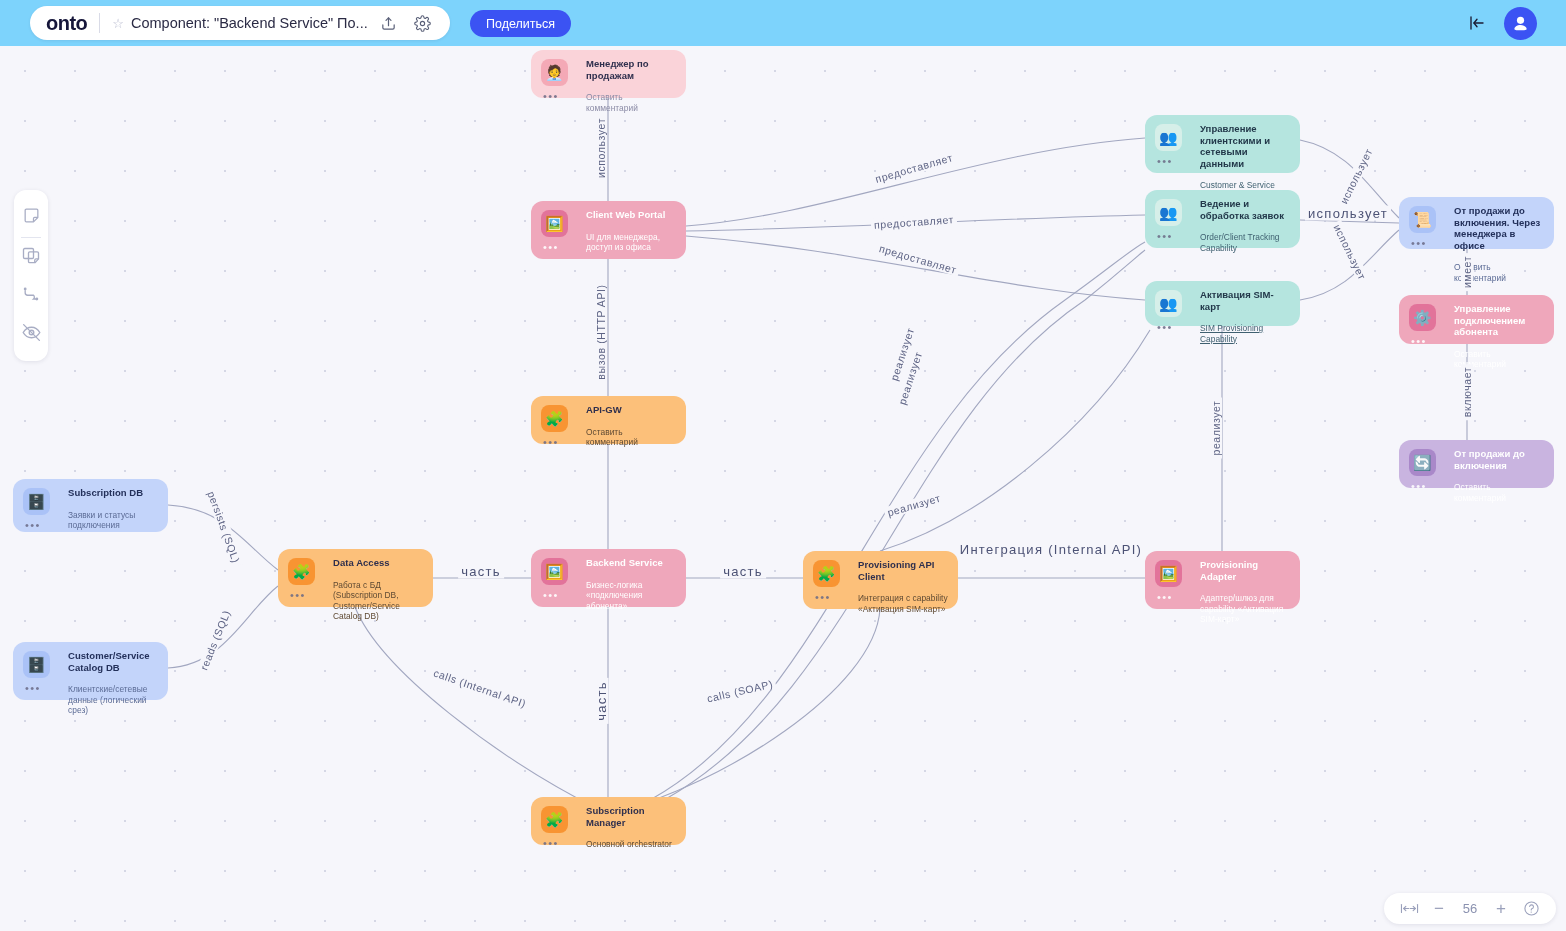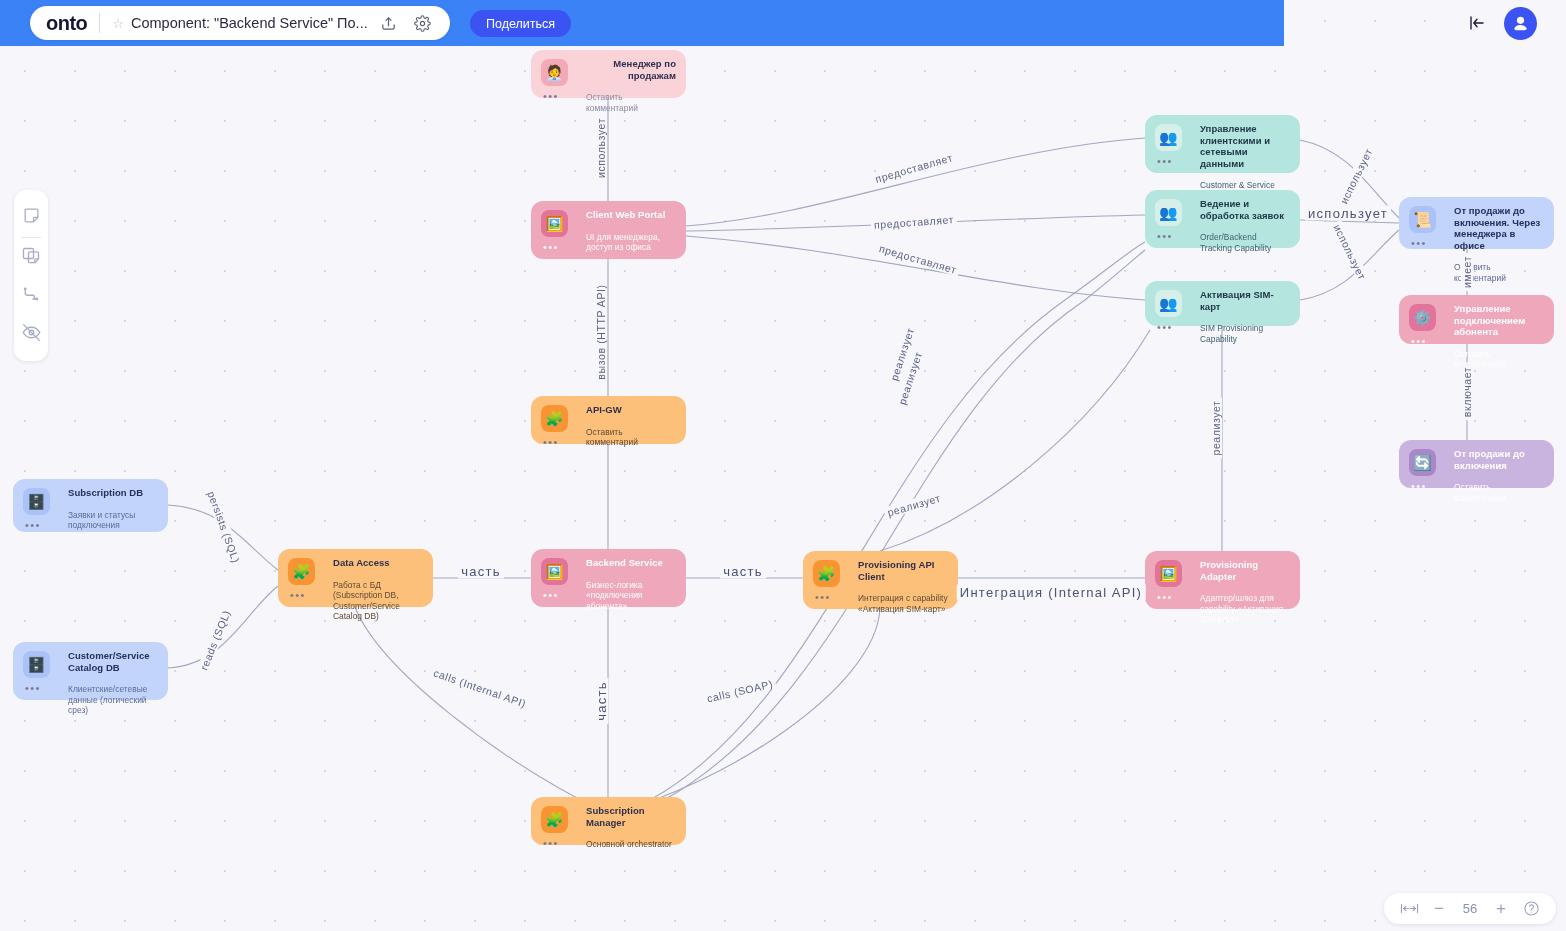--- a/index.html
+++ b/index.html
@@ -14,22 +14,22 @@
     position:absolute; inset:0;
     background-color:#f6f6fb;
     background-image: radial-gradient(#d5d7e5 1.1px, transparent 1.2px);
     background-size: 50px 50px;
     background-position: 0px 46px;
   }
   #edges { position:absolute; left:0; top:0; width:1566px; height:931px; pointer-events:none; }
 
   
   #topbar {
-    position:absolute; left:0; top:0; width:1284px; height:46px;
-    background:#3b82f6; z-index:40;
+    position:absolute; left:0; top:0; width:1566px; height:46px;
+    background:#7dd3fc; z-index:40;
   }
   .pill {
     position:absolute; top:6px; left:30px; height:34px;
     background:#ffffff; border-radius:17px;
     display:flex; align-items:center; padding:0 14px 0 16px;
     box-shadow:0 1px 3px rgba(30,30,70,.09);
   }
   .logo { font-size:20px; font-weight:bold; color:#16163a; letter-spacing:-0.5px; }
   .vdiv { width:1px; height:20px; background:#d9dbe7; margin:0 12px; }
   .star { color:#b9bcd0; font-size:13px; margin-right:7px; }
@@ -151,21 +151,21 @@
       <path d="M1467,249 L1467,295"></path>
 
       <path d="M1467,344 L1467,440"></path>
     </g>
   </svg>
 
   <div id="nodelayer">
       <div class="node" style="left: 531px; top: 50px; width: 155px; height: 48px; background: rgb(250, 211, 217);">
         <div class="icon" style="background: rgb(244, 169, 182);">🧑‍💼</div>
         <div class="dots">•••</div>
-        <div class="ttl" style="color: rgb(47, 47, 77); text-align: right;">Менеджер по продажам</div>
+        <div class="ttl" style="color: rgb(47, 47, 77);">Менеджер по продажам</div>
         <div class="sub" style="color: rgb(139, 139, 166);">Оставить комментарий</div>
       </div>
       <div class="node hi" style="left: 531px; top: 201px; width: 155px; height: 58px; background: rgb(239, 167, 187);">
         <div class="icon" style="background: rgb(226, 115, 154);">🖼️</div>
         <div class="dots">•••</div>
         <div class="ttl">Client Web Portal</div>
         <div class="sub">UI для менеджера, доступ из офиса</div>
       </div>
       <div class="node" style="left: 531px; top: 396px; width: 155px; height: 48px; background: rgb(252, 192, 122);">
         <div class="icon" style="background: rgb(248, 148, 50);">🧩</div>
@@ -218,27 +218,27 @@
       <div class="node" style="left: 1145px; top: 115px; width: 155px; height: 58px; background: rgb(181, 229, 223);">
         <div class="icon" style="background: rgb(214, 239, 233);">👥</div>
         <div class="dots">•••</div>
         <div class="ttl" style="color: rgb(34, 56, 74);">Управление клиентскими и сетевыми данными</div>
         <div class="sub" style="color: rgb(63, 96, 112);">Customer &amp; Service Management Capability</div>
       </div>
       <div class="node" style="left: 1145px; top: 190px; width: 155px; height: 58px; background: rgb(181, 229, 223);">
         <div class="icon" style="background: rgb(214, 239, 233);">👥</div>
         <div class="dots">•••</div>
         <div class="ttl" style="color: rgb(34, 56, 74);">Ведение и обработка заявок</div>
-        <div class="sub" style="color: rgb(63, 96, 112);">Order/Backend Tracking Capability</div>
+        <div class="sub" style="color: rgb(63, 96, 112);">Order/Client Tracking Capability</div>
       </div>
       <div class="node" style="left: 1145px; top: 281px; width: 155px; height: 45px; background: rgb(181, 229, 223);">
         <div class="icon" style="background: rgb(214, 239, 233);">👥</div>
         <div class="dots">•••</div>
         <div class="ttl" style="color: rgb(34, 56, 74);">Активация SIM-карт</div>
-        <div class="sub" style="color: rgb(63, 96, 112);">SIM Provisioning Capability</div>
+        <div class="sub" style="color: rgb(63, 96, 112); text-decoration: underline;">SIM Provisioning Capability</div>
       </div>
       <div class="node" style="left: 1399px; top: 197px; width: 155px; height: 52px; background: rgb(195, 212, 250);">
         <div class="icon" style="background: rgb(170, 194, 247);">📜</div>
         <div class="dots">•••</div>
         <div class="ttl" style="color: rgb(35, 48, 90);">От продажи до включения. Через менеджера в офисе</div>
         <div class="sub" style="color: rgb(91, 107, 149);">Оставить комментарий</div>
       </div>
       <div class="node hi" style="left: 1399px; top: 295px; width: 155px; height: 49px; background: rgb(239, 167, 187);">
         <div class="icon" style="background: rgb(226, 115, 154);">⚙️</div>
         <div class="dots">•••</div>
@@ -266,21 +266,21 @@
       <div class="elab sm" style="left: 1356px; top: 176px; transform: translate(-50%, -50%) rotate(-64deg); background: rgb(246, 246, 251); padding: 0px 3px;">использует</div>
       <div class="elab big" style="left: 1348px; top: 213px; transform: translate(-50%, -50%) rotate(0deg); background: rgb(246, 246, 251); padding: 0px 3px;">использует</div>
       <div class="elab sm" style="left: 1350px; top: 252px; transform: translate(-50%, -50%) rotate(64deg); background: rgb(246, 246, 251); padding: 0px 3px;">использует</div>
       <div class="elab sm" style="left: 1467px; top: 272px; transform: translate(-50%, -50%) rotate(-90deg); background: rgb(246, 246, 251); padding: 0px 3px;">имеет</div>
       <div class="elab sm" style="left: 1467px; top: 392px; transform: translate(-50%, -50%) rotate(-90deg); background: rgb(246, 246, 251); padding: 0px 3px;">включает</div>
       <div class="elab sm" style="left: 224px; top: 527px; transform: translate(-50%, -50%) rotate(70deg); background: rgb(246, 246, 251); padding: 0px 3px;">persists (SQL)</div>
       <div class="elab sm" style="left: 215px; top: 640px; transform: translate(-50%, -50%) rotate(-68deg); background: rgb(246, 246, 251); padding: 0px 3px;">reads (SQL)</div>
       <div class="elab big" style="left: 481px; top: 571px; transform: translate(-50%, -50%) rotate(0deg); background: rgb(246, 246, 251); padding: 0px 3px;">часть</div>
       <div class="elab big" style="left: 743px; top: 571px; transform: translate(-50%, -50%) rotate(0deg); background: rgb(246, 246, 251); padding: 0px 3px;">часть</div>
       <div class="elab big" style="left: 601px; top: 701px; transform: translate(-50%, -50%) rotate(-90deg); background: rgb(246, 246, 251); padding: 0px 3px;">часть</div>
-      <div class="elab big" style="left: 1051px; top: 592px; transform: translate(-50%, -50%) rotate(0deg); background: rgb(246, 246, 251); padding: 0px 3px;">Интеграция (Internal API)</div>
+      <div class="elab big" style="left: 1051px; top: 549px; transform: translate(-50%, -50%) rotate(0deg); background: rgb(246, 246, 251); padding: 0px 3px;">Интеграция (Internal API)</div>
       <div class="elab sm" style="left: 480px; top: 688px; transform: translate(-50%, -50%) rotate(19deg); background: rgb(246, 246, 251); padding: 0px 3px;">calls (Internal API)</div>
       <div class="elab sm" style="left: 740px; top: 691px; transform: translate(-50%, -50%) rotate(-13deg); background: rgb(246, 246, 251); padding: 0px 3px;">calls (SOAP)</div>
     </div>
 </div>
 
 <div id="topbar">
   <div class="pill">
     <span class="logo">onto</span>
     <span class="vdiv"></span>
     <span class="star">☆</span>

